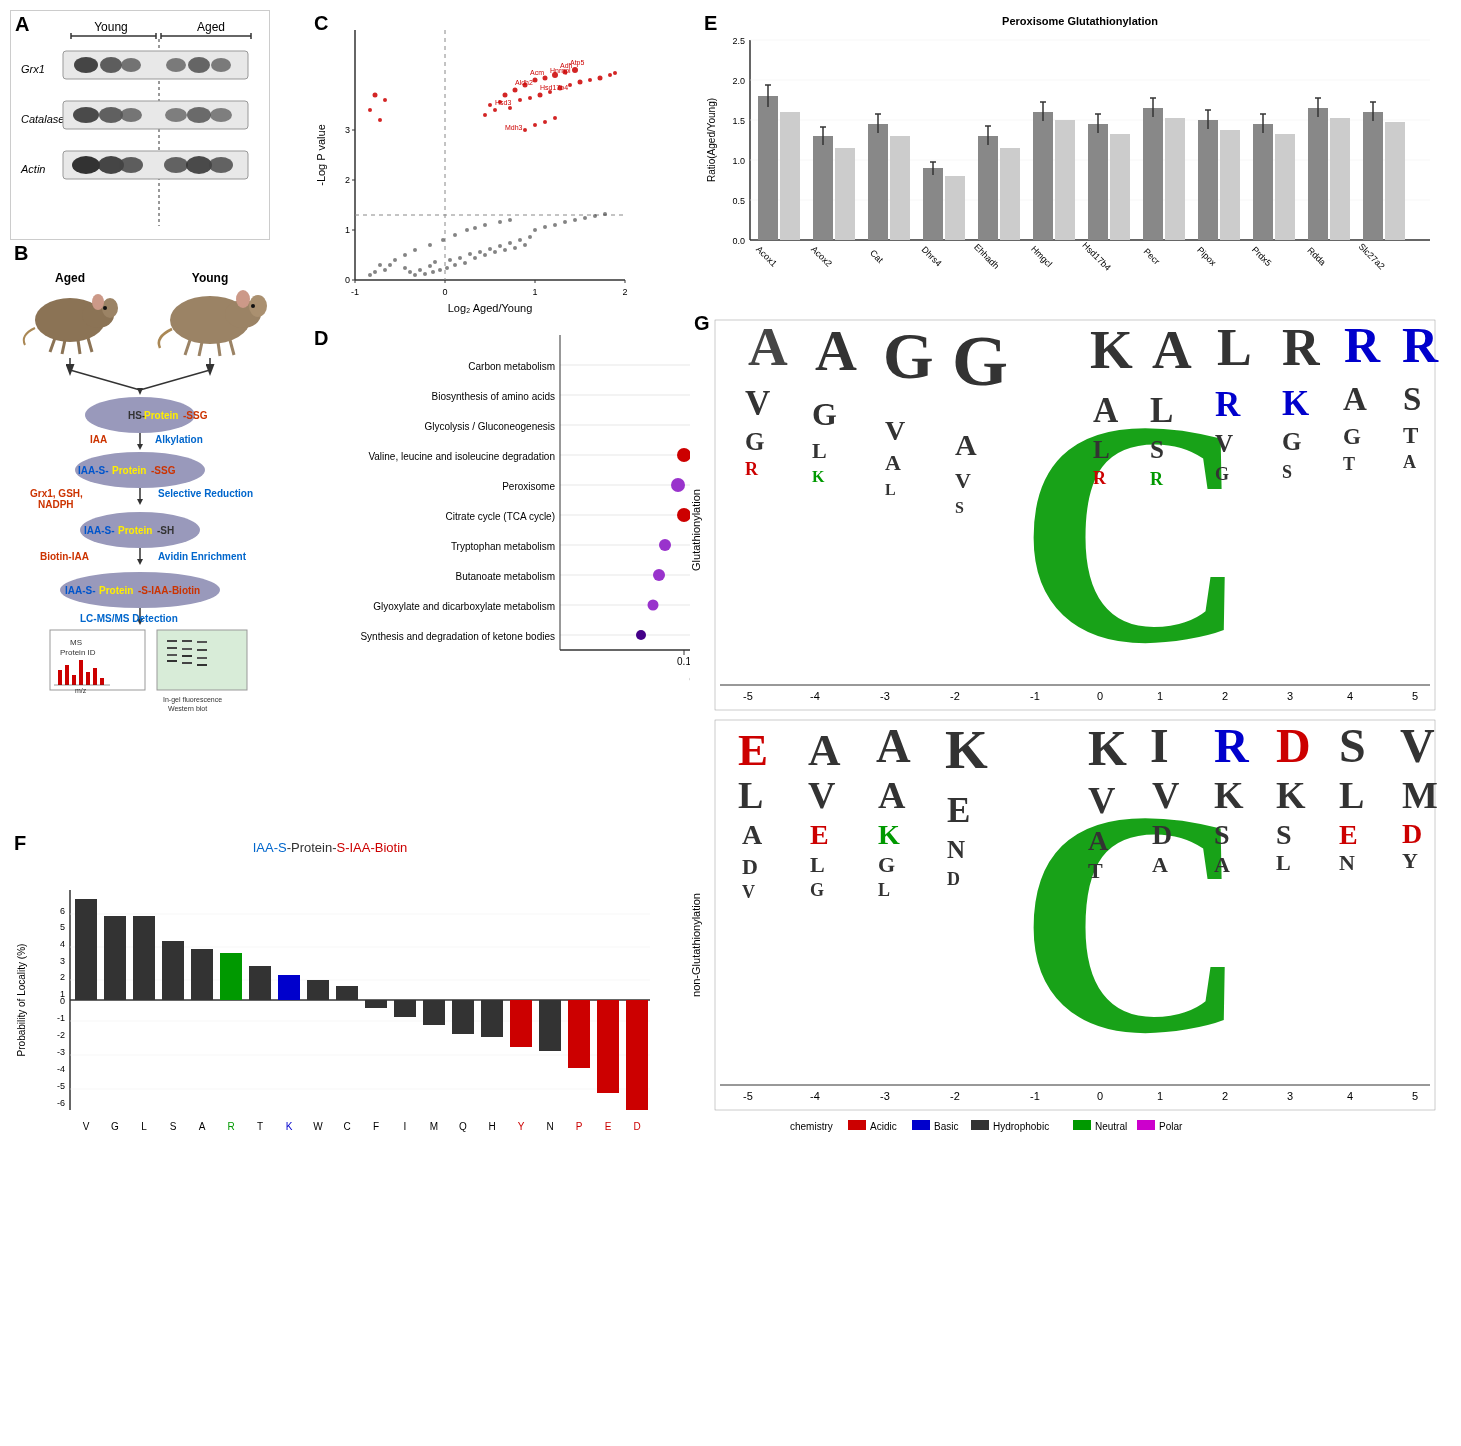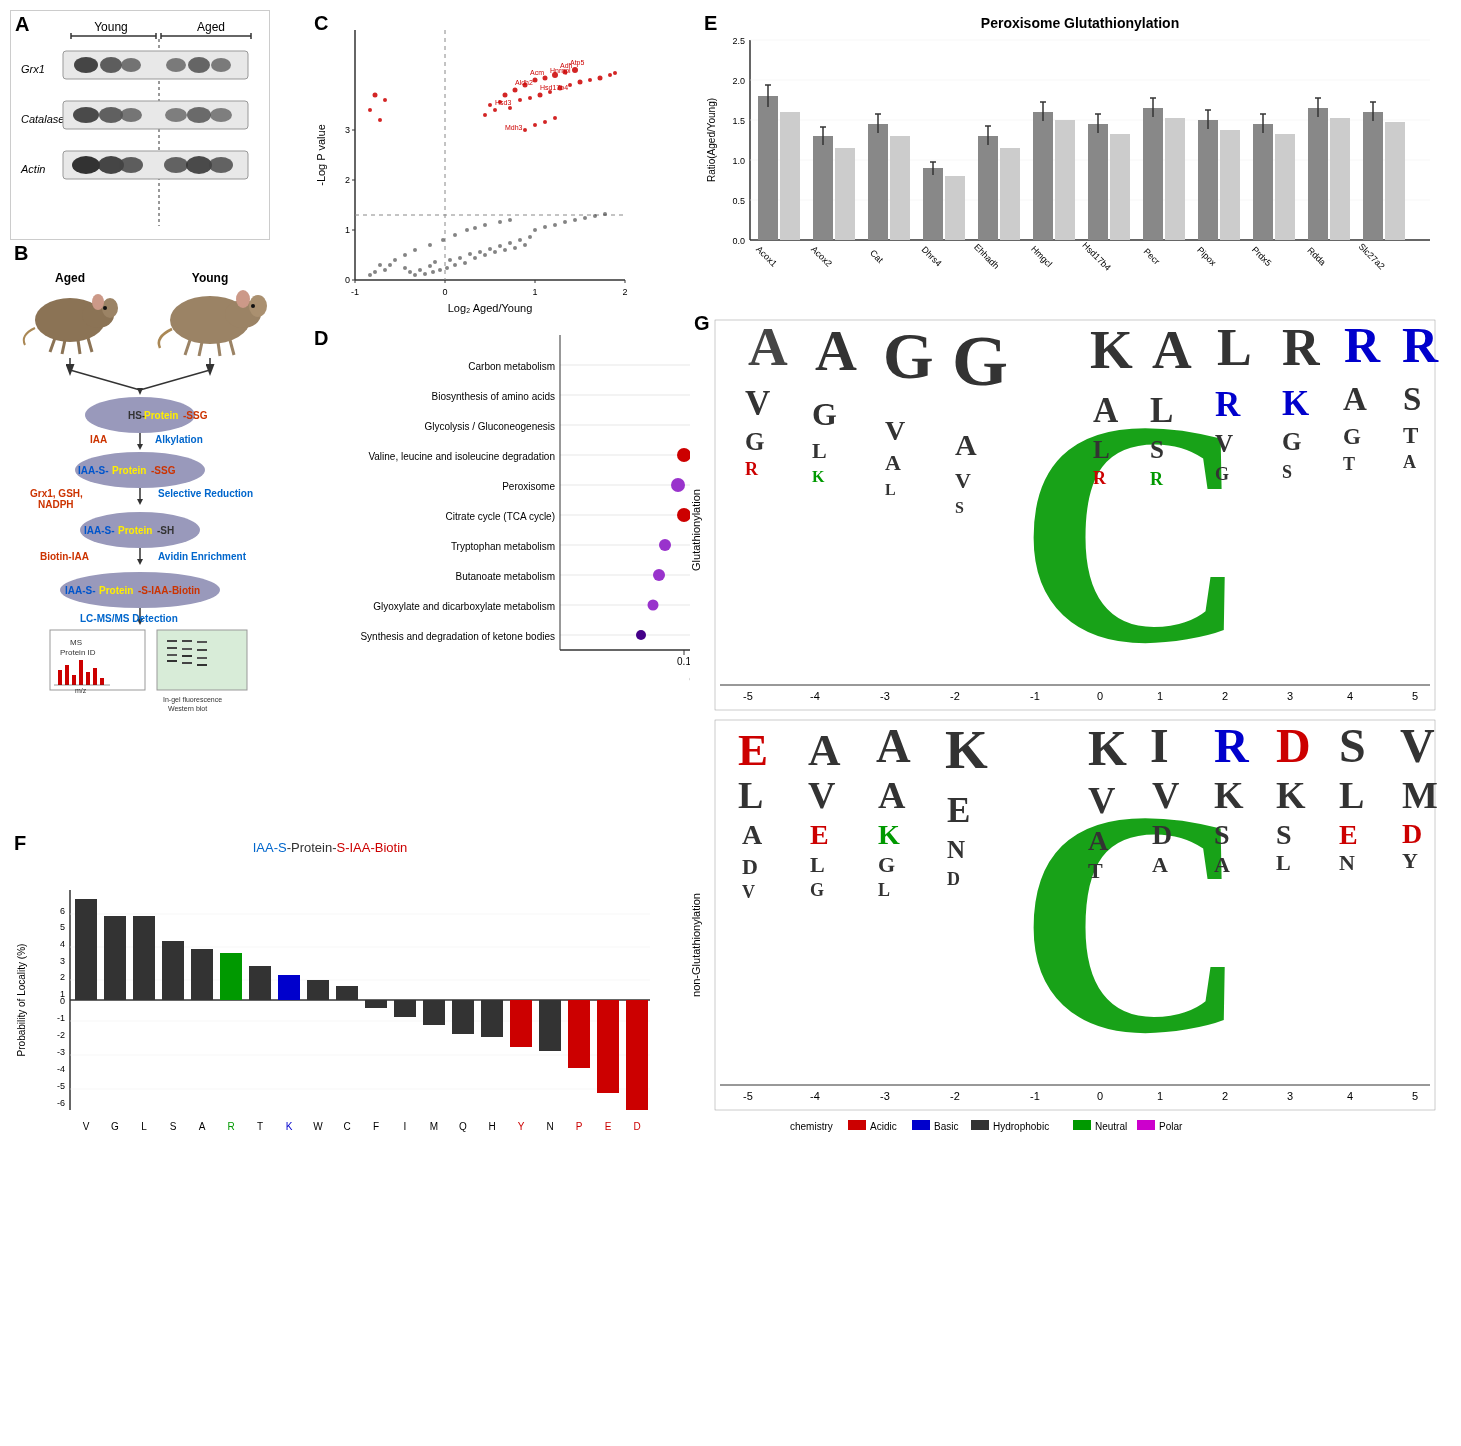--- a/index.html
+++ b/index.html
@@ -65,21 +65,21 @@
       position: absolute;
       left: 700px;
       top: 10px;
       width: 760px;
       height: 290px;
     }
     #panel-e .panel-label { top: 2px; left: 4px; }
     .panel-e-title {
       text-align: left;
       font-weight: bold;
-      font-size: 14px;
+      font-size: 11px;
       position: absolute;
       top: 5px;
       left: 50%;
       transform: translateX(-50%);
       white-space: nowrap;
     }
 
     
     #panel-f {
       position: absolute;

